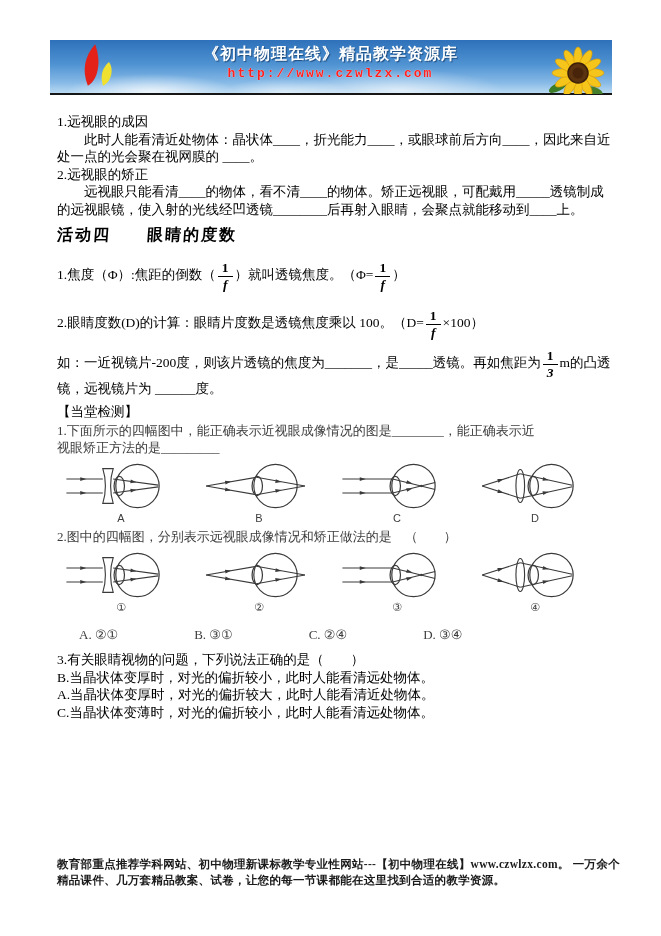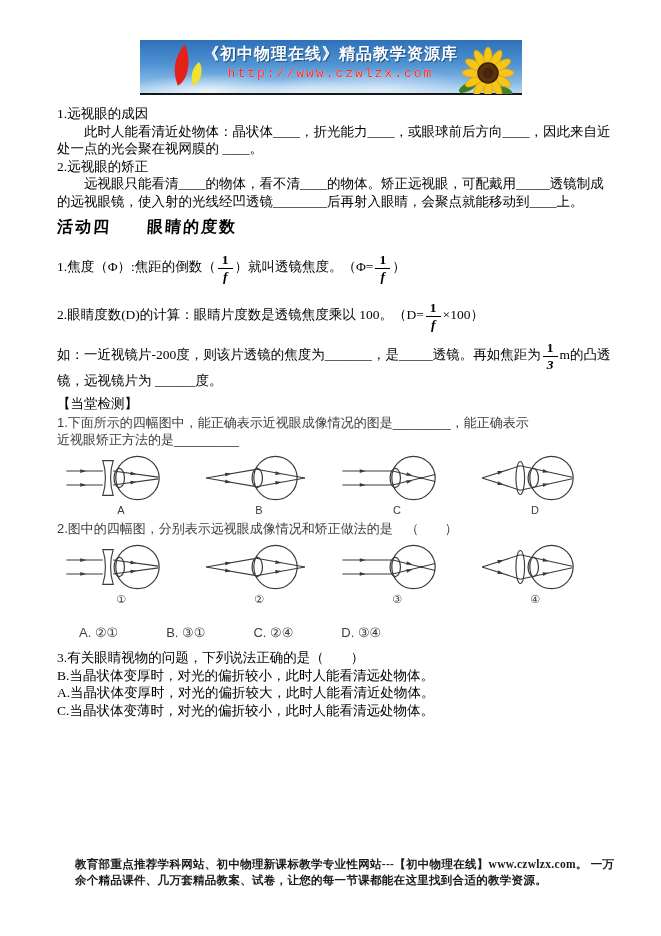--- a/index.html
+++ b/index.html
@@ -1,69 +1,69 @@
 <!DOCTYPE html>
 <html><head>
 <meta charset="utf-8">
 <style>
   html,body{margin:0;padding:0;}
   body{width:661px;height:936px;background:#ffffff;position:relative;overflow:hidden;
        font-family:"Liberation Serif","DejaVu Serif",serif;color:#000;}
 
   
-  .banner{position:relative;margin:40px auto 8px;width:382px;height:53px;
+  .banner{position:relative;margin:40px auto 16px;width:562px;height:53px;
     border-bottom:2px solid #161616;
     background:
       radial-gradient(ellipse 120px 26px at 18% 98%, rgba(255,255,255,.75), rgba(255,255,255,0) 70%),
       radial-gradient(ellipse 150px 30px at 62% 95%, rgba(255,255,255,.6), rgba(255,255,255,0) 70%),
       radial-gradient(ellipse 90px 22px at 42% 100%, rgba(255,255,255,.55), rgba(255,255,255,0) 70%),
       linear-gradient(180deg,#2e71ba 0%,#4e92d2 45%,#86b9e6 80%,#b8d9f2 100%);}
   .banner-text{position:absolute;left:0;right:0;top:4px;text-align:center;}
   .banner-title{font-size:16px;font-weight:bold;color:#ffffff;letter-spacing:1px;
     text-shadow:1px 1px 1px #1d4b7e;font-family:"Liberation Serif",serif;}
-  .banner-url{font-size:13px;font-weight:normal;color:#ff1f1f;letter-spacing:2px;margin-top:1px;
+  .banner-url{font-size:13px;font-weight:bold;color:#ff1f1f;letter-spacing:2px;margin-top:1px;
     font-family:"Liberation Mono","DejaVu Sans Mono",monospace;text-shadow:0 0 1px #ffffff;}
   .logo{position:absolute;left:18px;top:3px;}
   .sunflower{position:absolute;right:2px;bottom:-1px;}
 
   
   .page-content{padding:2px 50px 0 57px;font-size:13.5px;line-height:17.5px;}
   .page-content p{margin:0;}
   .indent{text-indent:2em;}
   .activity-heading{font-size:16px;font-weight:900;letter-spacing:2px;margin-top:8px !important;
     height:22px;transform:skewX(-4deg);transform-origin:left;}
   .formula-line{margin-top:12px !important;}
   .formula-line2{margin-top:16px !important;}
   .example{margin-top:8px !important;}
   .frac{display:inline-block;vertical-align:middle;text-align:center;line-height:1;
     font-weight:bold;margin:1px 2px;}
   .frac .num{display:block;border-bottom:1.5px solid #000;padding:0 4px 1px;}
   .frac .den{display:block;font-style:italic;padding-top:1px;}
   .check-heading{font-family:"Liberation Sans","DejaVu Sans",sans-serif;font-weight:normal;
     font-size:13.5px;margin-top:5px !important;}
-  .gray-q{font-family:Liberation Sans, sans-serif;color:#3d3d3d;
+  .gray-q{font-family:Liberation Serif, serif;color:#3d3d3d;
     font-size:13px;line-height:17px;}
   .q1{max-width:478px;margin-top:2px !important;}
   .diagram-row{display:flex;gap:10px;margin-top:4px;align-items:flex-start;}
   .diagram{width:128px;text-align:center;}
   .diagram svg{display:block;width:128px;height:52px;}
   .dlabel{font-size:11px;color:#3d3d3d;line-height:12px;
     font-family:"Liberation Sans","DejaVu Sans",sans-serif;}
   .eye{fill:none;stroke:#3a3a3a;stroke-width:1.4;}
   .lens{fill:#ffffff;stroke:#3a3a3a;stroke-width:1.3;}
   .ray{stroke:#3a3a3a;stroke-width:1.2;}
   .ah{fill:#3a3a3a;}
   .q2{margin-top:4px !important;}
-  .options-row{display:flex;gap:48px;margin-top:19px;padding-left:22px;}
+  .options-row{display:flex;gap:76px;margin-top:13px;padding-left:22px;}
   .q3-block{margin-top:8px !important;}
   .q3-block p{font-size:13.5px;line-height:17.5px;}
   .q4{margin-top:7px !important;line-height:27.5px;}
 
   
-  .footer{position:absolute;left:75px;right:38px;top:856px;font-size:11.5px;font-weight:bold;
+  .footer{position:absolute;left:57px;right:38px;top:856px;font-size:11.5px;font-weight:bold;
     line-height:16px;color:#1a1a1a;letter-spacing:.3px;
     font-family:"Liberation Serif","DejaVu Serif",serif;}
 </style>
 </head>
 <body>
 
 <div class="banner">
   <svg class="logo" width="56" height="46" viewBox="0 0 56 46">
     <path d="M30,2 C18,12 13,26 17,42 C28,38 34,20 30,2 Z" fill="#e32119" transform="rotate(-8 24 22)"></path>
     <path d="M41,19 C34,25 32,33 35,43 C44,38 46,26 41,19 Z" fill="#f0e130"></path>

